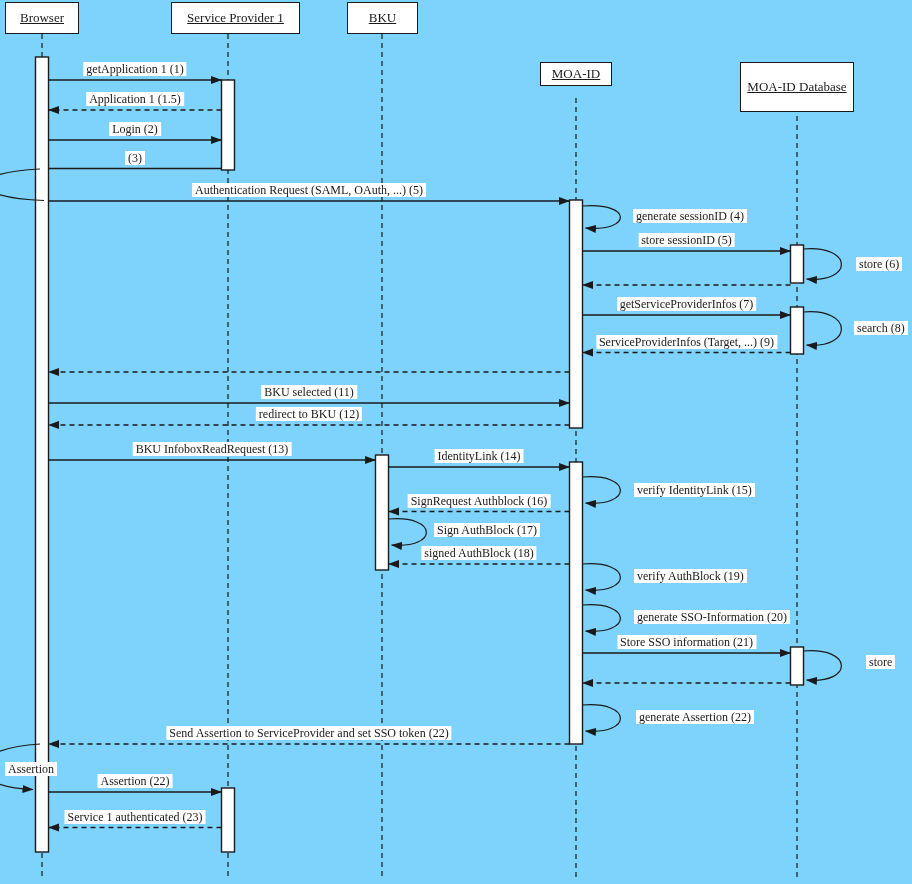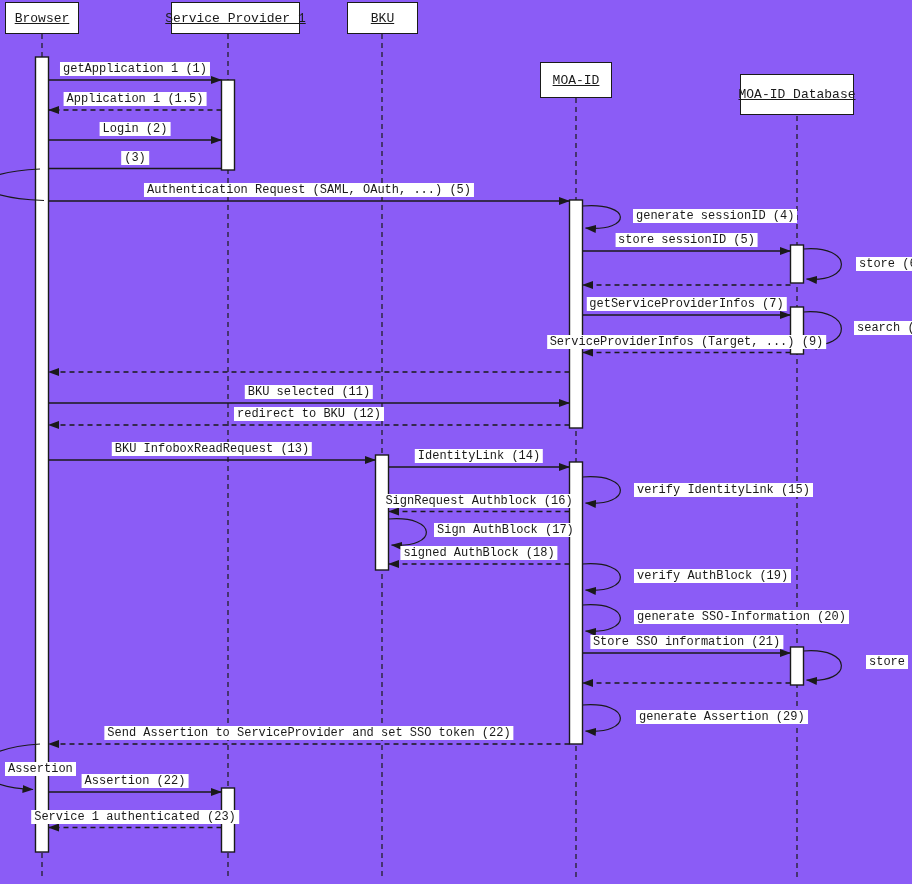--- a/index.html
+++ b/index.html
@@ -1,21 +1,21 @@
 <!DOCTYPE html>
 <html><head>
 <meta charset="utf-8">
 <style>
   html, body { margin: 0; padding: 0; background: #ffffff; }
   #stage {
     position: relative;
     width: 912px; height: 884px;
     overflow: hidden;
-    background: #8b5cf6;
-    font-family: Liberation Mono, monospace;
+    background: #7dd3fc;
+    font-family: Liberation Serif, serif;
     color: #1a1a1a;
   }
   .actor {
     position: absolute;
     border: 1.5px solid #1a1a1a;
     background: #ffffff;
     display: flex; align-items: center; justify-content: center;
     box-sizing: border-box;
     z-index: 3;
   }
@@ -43,24 +43,24 @@
 
   <div class="actor" style="left:5px;top:2px;width:74px;height:32px;">
     <span>Browser</span>
   </div>
   <div class="actor" style="left:171px;top:2px;width:129px;height:32px;">
     <span>Service Provider 1</span>
   </div>
   <div class="actor" style="left:347px;top:2px;width:71px;height:32px;">
     <span>BKU</span>
   </div>
-  <div class="actor" style="left:540px;top:62px;width:72px;height:36px;">
+  <div class="actor" style="left:540px;top:62px;width:72px;height:24px;">
     <span>MOA-ID</span>
   </div>
-  <div class="actor" style="left:740px;top:62px;width:114px;height:41px;margin-top:12px;">
+  <div class="actor" style="left:740px;top:62px;width:114px;height:50px;">
     <span>MOA-ID Database</span>
   </div>
 
   <svg id="dg-svg" width="912" height="884" viewBox="0 0 912 884">
       <defs>
         <marker id="arr" markerWidth="12" markerHeight="10" refX="10.5" refY="4" orient="auto" markerUnits="userSpaceOnUse">
           <path d="M0,0 L11,4 L0,8 Z" fill="#1a1a1a"></path>
         </marker>
       </defs>
       <line x1="42" y1="34" x2="42" y2="880" stroke="#1a1a1a" stroke-width="1.2" stroke-dasharray="5,4"></line>
@@ -130,16 +130,16 @@
       <div class="msg-label" style="left: 135px; top: 774px;">Assertion (22)</div>
       <div class="msg-label" style="left: 135px; top: 809.5px;">Service 1 authenticated (23)</div>
       <div class="loop-label" style="left: 633px; top: 209px;">generate sessionID  (4)</div>
       <div class="loop-label" style="left: 856px; top: 257px;">store (6)</div>
       <div class="loop-label" style="left: 854px; top: 321px;">search (8)</div>
       <div class="loop-label" style="left: 634px; top: 483px;">verify IdentityLink (15)</div>
       <div class="loop-label" style="left: 434px; top: 523px;">Sign AuthBlock (17)</div>
       <div class="loop-label" style="left: 634px; top: 569px;">verify AuthBlock (19)</div>
       <div class="loop-label" style="left: 634px; top: 610px;">generate SSO-Information (20)</div>
       <div class="loop-label" style="left: 866px; top: 655px;">store</div>
-      <div class="loop-label" style="left: 636px; top: 710px;">generate Assertion (29)</div>
+      <div class="loop-label" style="left: 636px; top: 710px;">generate Assertion (22)</div>
       <div class="note-label" style="left: 5px; top: 762px;">Assertion</div>
     </div>
 </div>
 
 </body></html>

